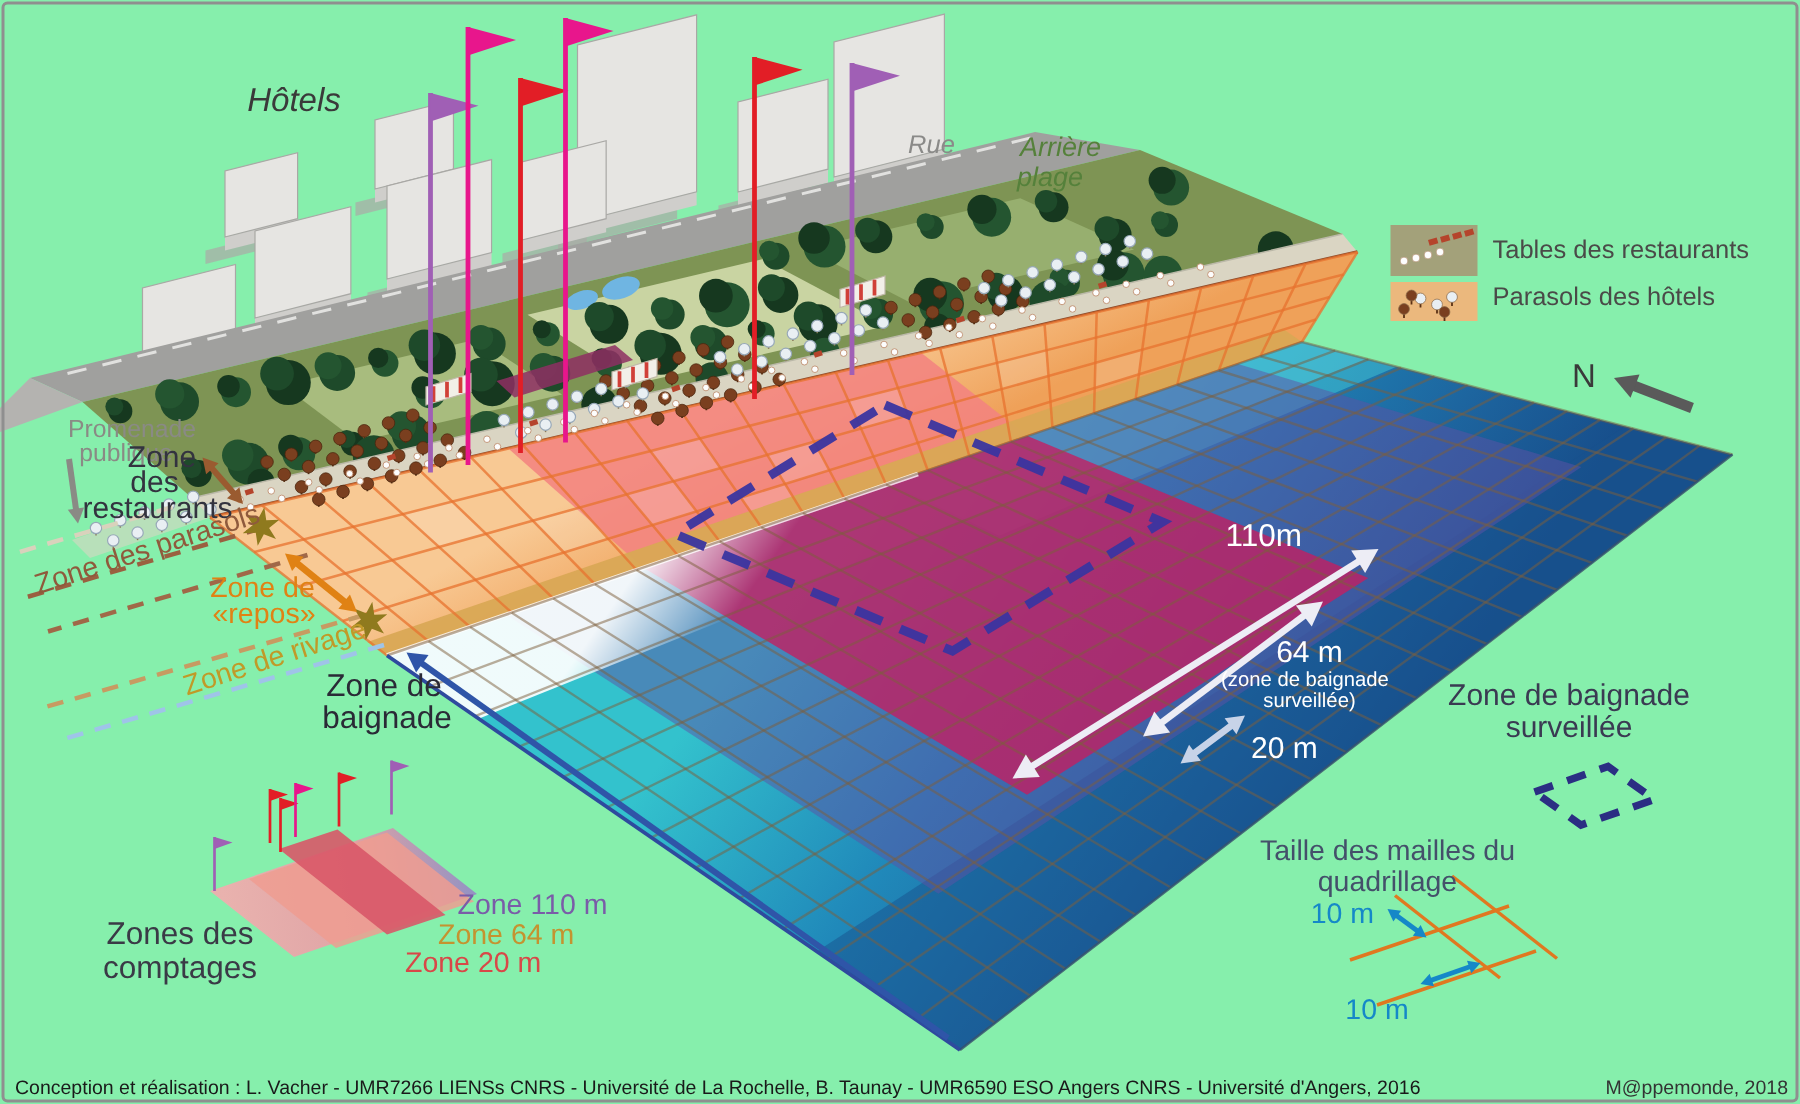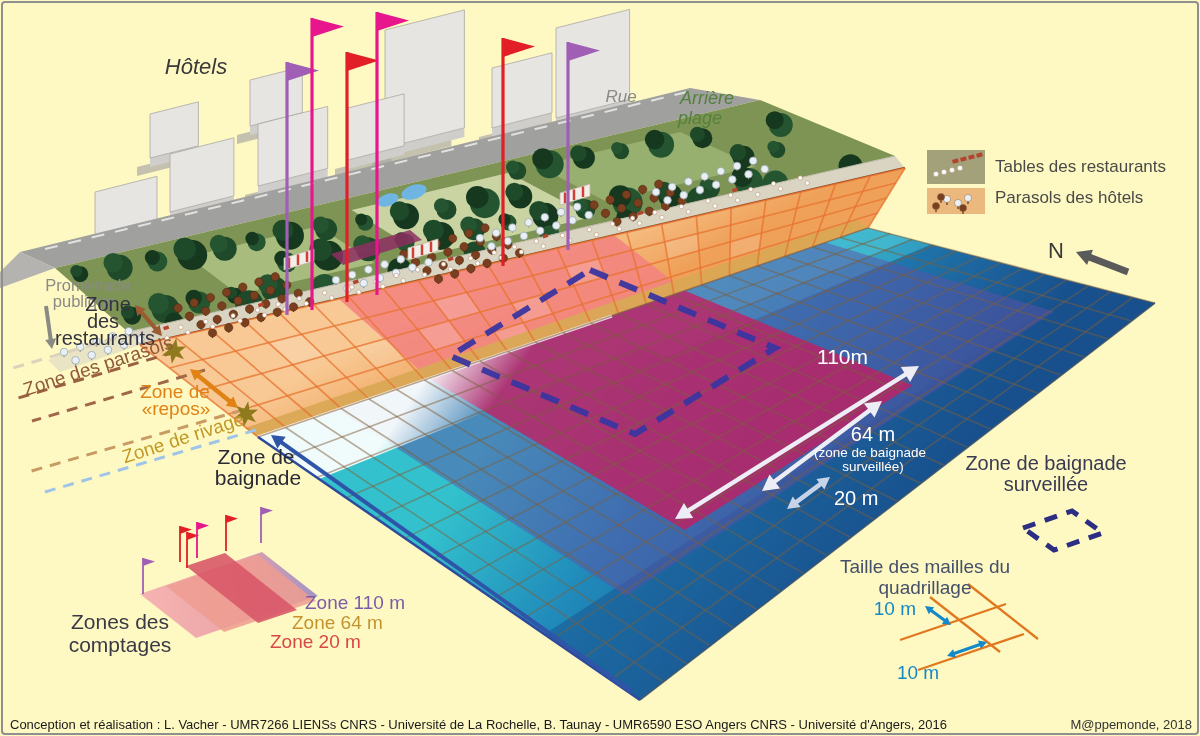--- a/index.html
+++ b/index.html
@@ -1,16 +1,16 @@
 <!DOCTYPE html>
 <html><head>
 <meta charset="utf-8">
 <style>
   html,body{margin:0;padding:0;background:#fff;}
-  #stage{position:relative;width:1200px;height:736px;background:#fef9c3;overflow:hidden;}
+  #stage{position:relative;width:1200px;height:736px;background:#86efac;overflow:hidden;}
   svg{display:block;}
   svg text{font-family:"Liberation Sans", sans-serif;}
   .it{font-style:italic;}
 </style>
 </head>
 <body>
 
 <div id="stage">
 <svg id="svg" width="1200" height="736" viewBox="0 0 1200 736">
   <defs>

